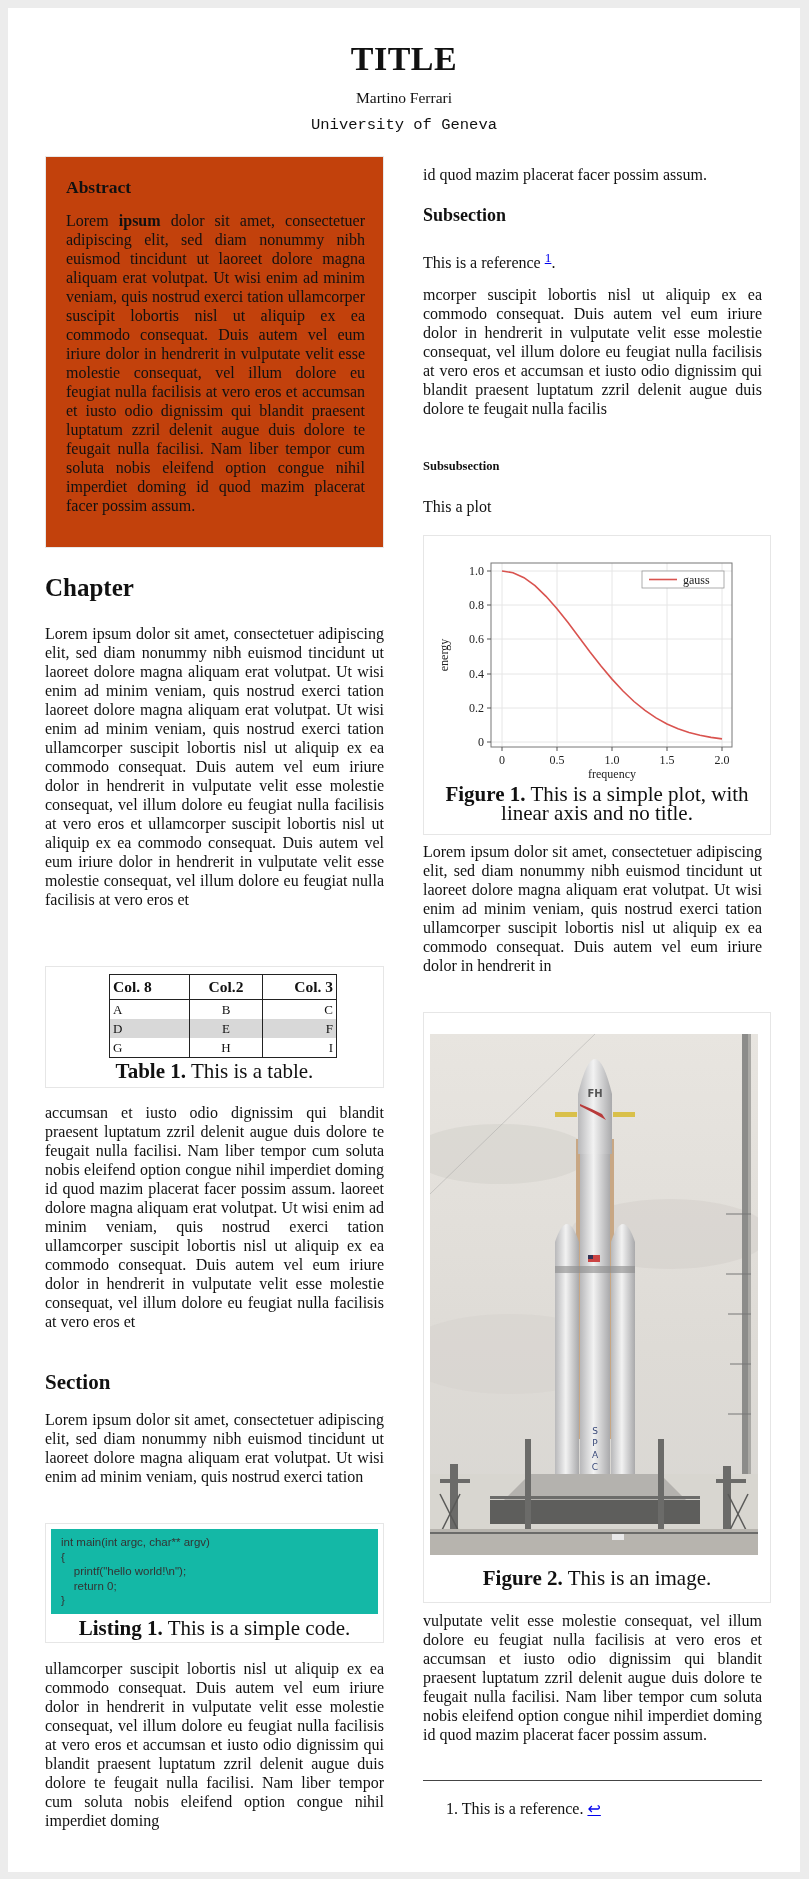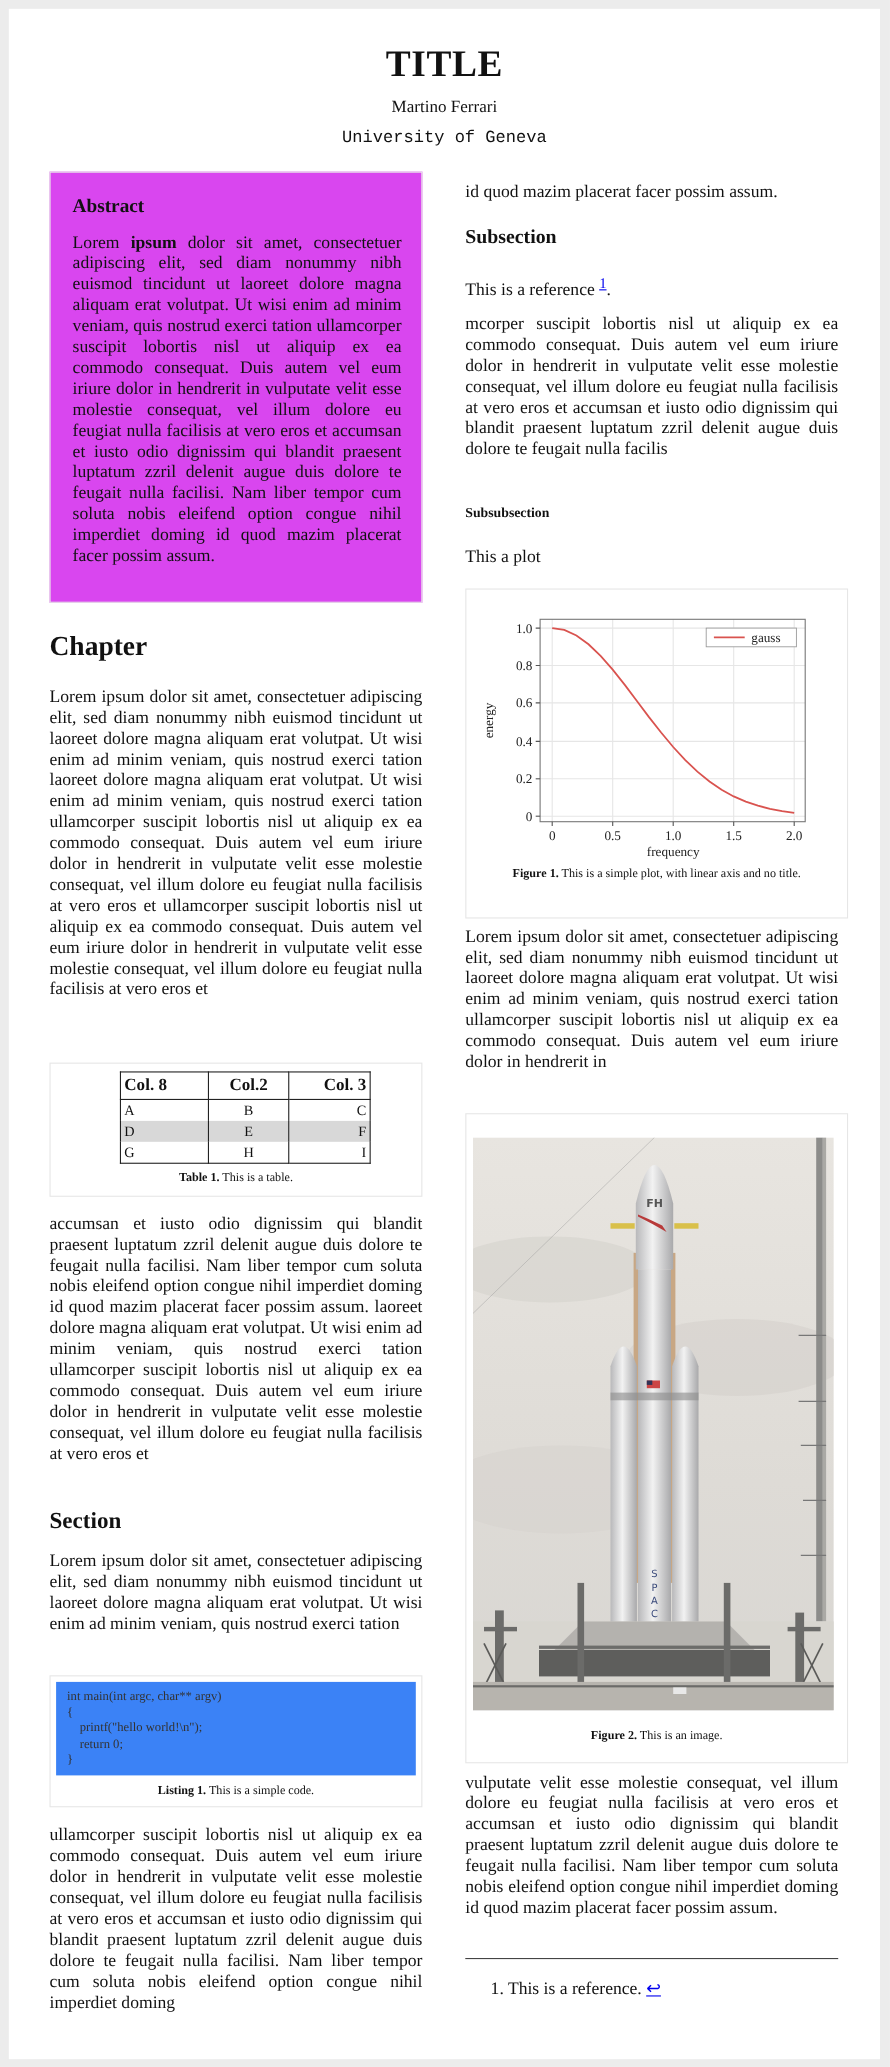--- a/index.html
+++ b/index.html
@@ -25,48 +25,48 @@
   .affil { left: 0; width: 792px; top: 108px; text-align: center; font-family: Liberation Mono, monospace; font-size: 15.5px; }
 
   .body-text {
     font-family: "Liberation Serif", serif;
     font-size: 16px; line-height: 19px;
     text-align: justify;
     margin: 0;
   }
   .abstract-box {
     left: 37px; top: 148px; width: 339px; height: 392px;
-    background: #d946ef; border: 1px solid #e8e8e8; box-sizing: border-box;
+    background: #c2410c; border: 1px solid #e8e8e8; box-sizing: border-box;
   }
   .abstract-title { position: absolute; left: 20px; top: 20px; font-family: "Liberation Serif", serif; font-weight: bold; font-size: 17.5px; }
   .abstract-text { position: absolute; left: 20px; top: 54px; width: 299px; }
 
   .h-chapter { font-family: "Liberation Serif", serif; font-weight: bold; font-size: 25px; }
   .h-section { font-family: "Liberation Serif", serif; font-weight: bold; font-size: 21px; }
   .h-subsection { font-family: "Liberation Serif", serif; font-weight: bold; font-size: 18px; }
   .h-subsub { font-family: "Liberation Serif", serif; font-weight: bold; font-size: 12.5px; }
 
   .fig-box { border: 1px solid #e6e6e6; box-sizing: border-box; background: #fff; }
-  .caption { font-family: "Liberation Serif", serif; font-size: 11px; text-align: center; line-height: 19px; }
+  .caption { font-family: "Liberation Serif", serif; font-size: 21px; text-align: center; line-height: 19px; }
   .caption b { font-weight: bold; }
 
   table.data {
     border-collapse: collapse; font-family: "Liberation Serif", serif;
   }
   table.data th, table.data td {
     border-left: 1px solid #222; border-right: 1px solid #222;
     padding: 0 3px; font-size: 13px; height: 19px;
   }
   table.data th { font-size: 15.5px; font-weight: bold; height: 24px; border-bottom: 1px solid #222; border-top: 1px solid #222; }
   table.data tr:last-child td { border-bottom: 1px solid #222; }
   table.data tr.shade td { background: #d8d8d8; }
 
   .code-block {
-    background: #3b82f6;
-    font-family: Liberation Serif, serif;
+    background: #14b8a6;
+    font-family: Liberation Sans, sans-serif;
     font-size: 11.5px; line-height: 14.5px; color: #333;
     white-space: pre; padding: 6px 10px; box-sizing: border-box;
   }
   a.ref { color: #0000ee; text-decoration: underline; }
   .footnote-rule { border-top: 1px solid #444; }
 </style>
 </head>
 <body>
 
 <div class="paper">

